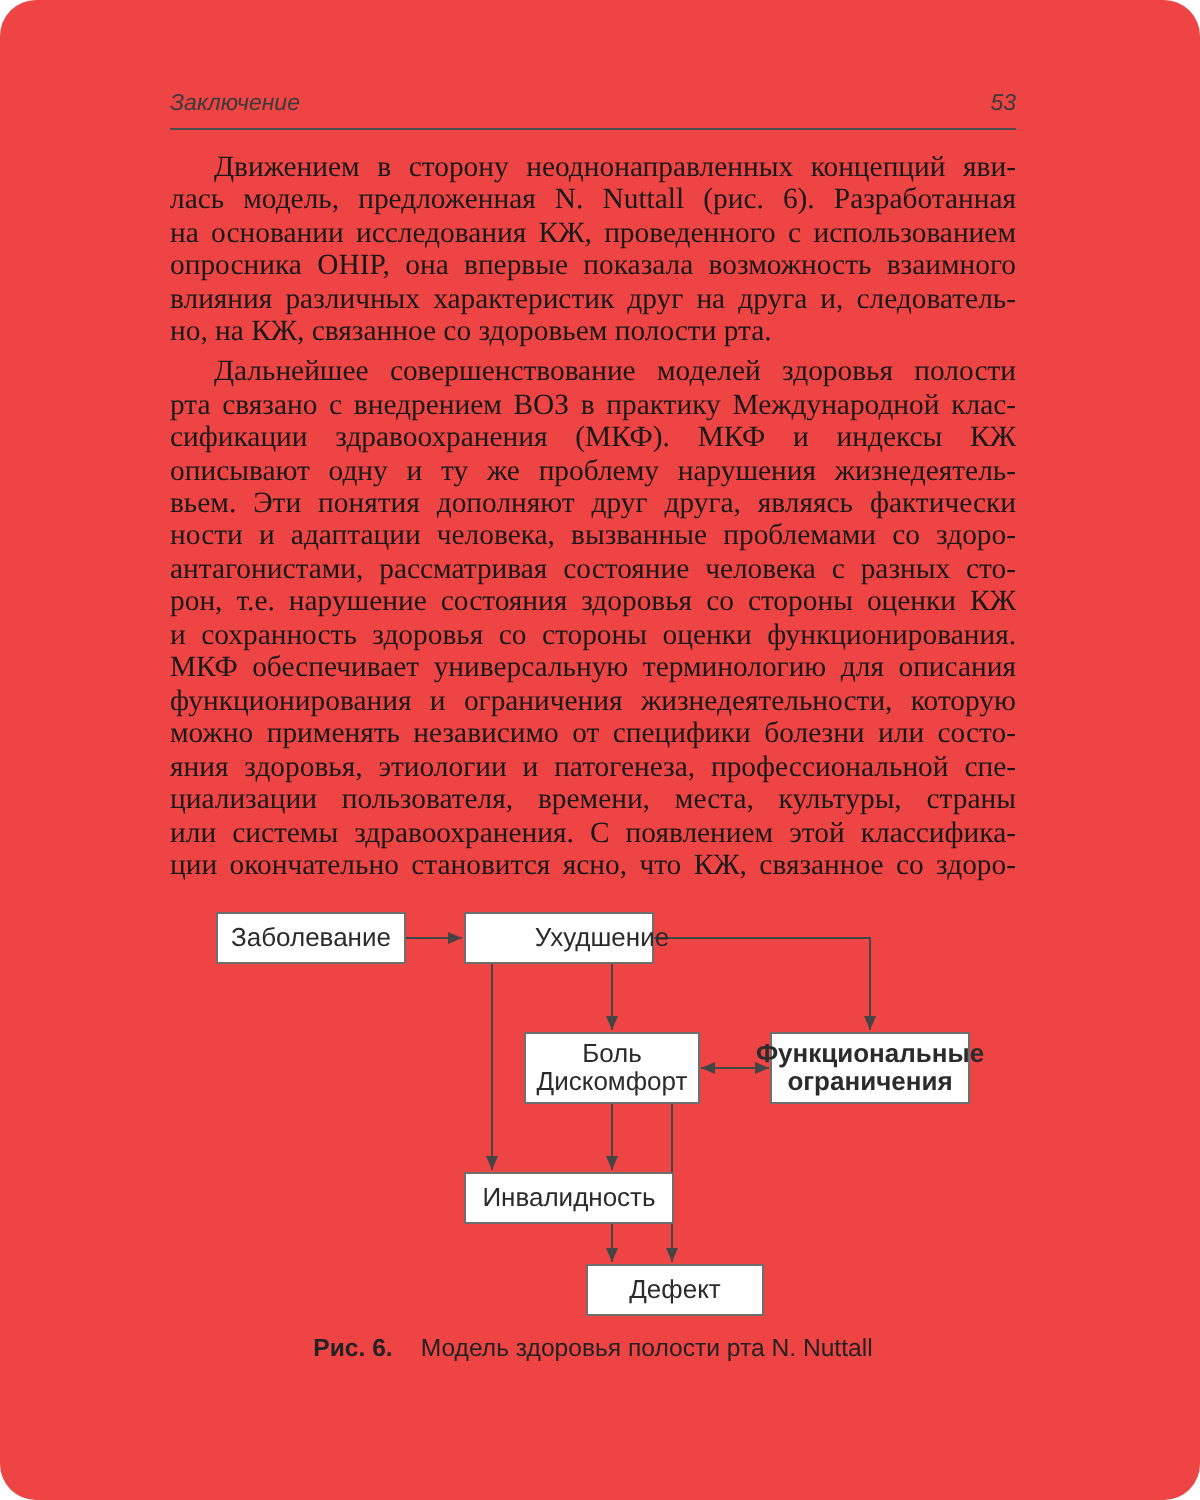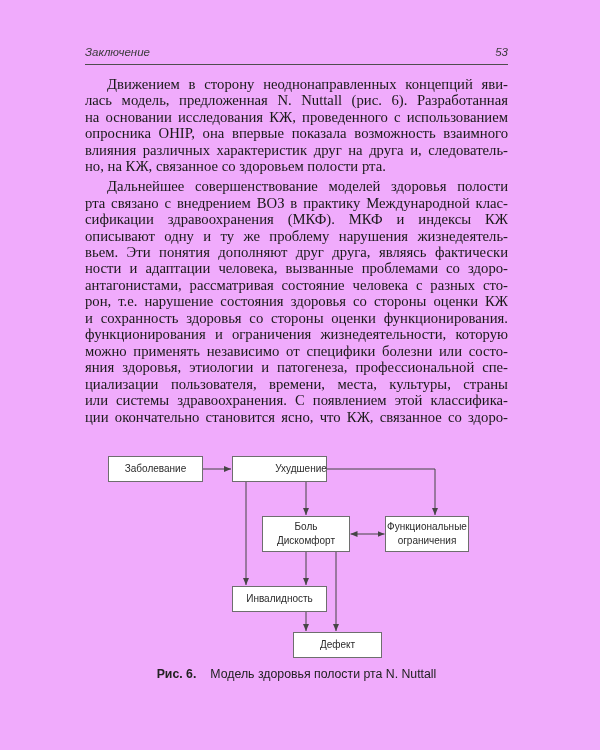--- a/index.html
+++ b/index.html
@@ -1,22 +1,23 @@
 <!DOCTYPE html>
 <html><head>
 <meta charset="utf-8">
 <style>
   html, body { margin: 0; padding: 0; background: #ffffff; }
   .page {
     position: relative;
     width: 600px;
     height: 750px;
-    background: #f0abfc;
+    background: #ef4444;
     overflow: hidden;
     font-family: "Liberation Serif", "DejaVu Serif", serif;
+    border-radius: 18px;
   }
   
   .running-header {
     position: absolute;
     left: 85px;
     top: 46px;
     width: 423px;
     display: flex;
     justify-content: space-between;
     font-family: "Liberation Sans", "DejaVu Sans", sans-serif;
@@ -54,29 +55,29 @@
     z-index: 2;
     box-sizing: border-box;
     border: 1px solid #6e6e6e;
     background: #ffffff;
     display: flex;
     align-items: center;
     justify-content: center;
     text-align: center;
     white-space: pre-line;
     font-family: "Liberation Sans", "DejaVu Sans", sans-serif;
-    font-size: 10px;
+    font-size: 13px;
     line-height: 14px;
     color: #2b2b2b;
   }
   .node-disease        { left: 108px; top: 456px; width: 95px;  height: 26px; }
   .node-deterioration  { left: 232px; top: 456px; width: 95px;  height: 26px; padding-left: 43px; }
   .node-pain           { left: 262px; top: 516px; width: 88px;  height: 36px; }
-  .node-functional     { left: 385px; top: 516px; width: 84px; height: 36px; }
-  .node-disability     { left: 232px; top: 586px; width: 95px;  height: 26px; }
+  .node-functional     { left: 385px; top: 516px; width: 100px; height: 36px; font-weight: bold; }
+  .node-disability     { left: 232px; top: 586px; width: 105px;  height: 26px; }
   .node-defect         { left: 261px; top: 632px; width: 89px;  height: 26px; margin-left: 32px; }
   
   .caption {
     position: absolute;
     left: 85px;
     top: 667px;
     width: 423px;
     text-align: center;
     font-family: "Liberation Sans", "DejaVu Sans", sans-serif;
     font-size: 12.3px;
@@ -107,20 +108,21 @@
       <div class="para">
         <div class="line indent">Дальнейшее совершенствование моделей здоровья полости</div>
         <div class="line">рта связано с внедрением ВОЗ в практику Международной клас-</div>
         <div class="line">сификации здравоохранения (МКФ). МКФ и индексы КЖ</div>
         <div class="line">описывают одну и ту же проблему нарушения жизнедеятель-</div>
         <div class="line">вьем. Эти понятия дополняют друг друга, являясь фактически</div>
         <div class="line">ности и адаптации человека, вызванные проблемами со здоро-</div>
         <div class="line">антагонистами, рассматривая состояние человека с разных сто-</div>
         <div class="line">рон, т.е. нарушение состояния здоровья со стороны оценки КЖ</div>
         <div class="line">и сохранность здоровья со стороны оценки функционирования.</div>
+        <div class="line">МКФ обеспечивает универсальную терминологию для описания</div>
         <div class="line">функционирования и ограничения жизнедеятельности, которую</div>
         <div class="line">можно применять независимо от специфики болезни или состо-</div>
         <div class="line">яния здоровья, этиологии и патогенеза, профессиональной спе-</div>
         <div class="line">циализации пользователя, времени, места, культуры, страны</div>
         <div class="line">или системы здравоохранения. С появлением этой классифика-</div>
         <div class="line">ции окончательно становится ясно, что КЖ, связанное со здоро-</div>
       </div>
     </div>
 
   <div class="figure-layer">

